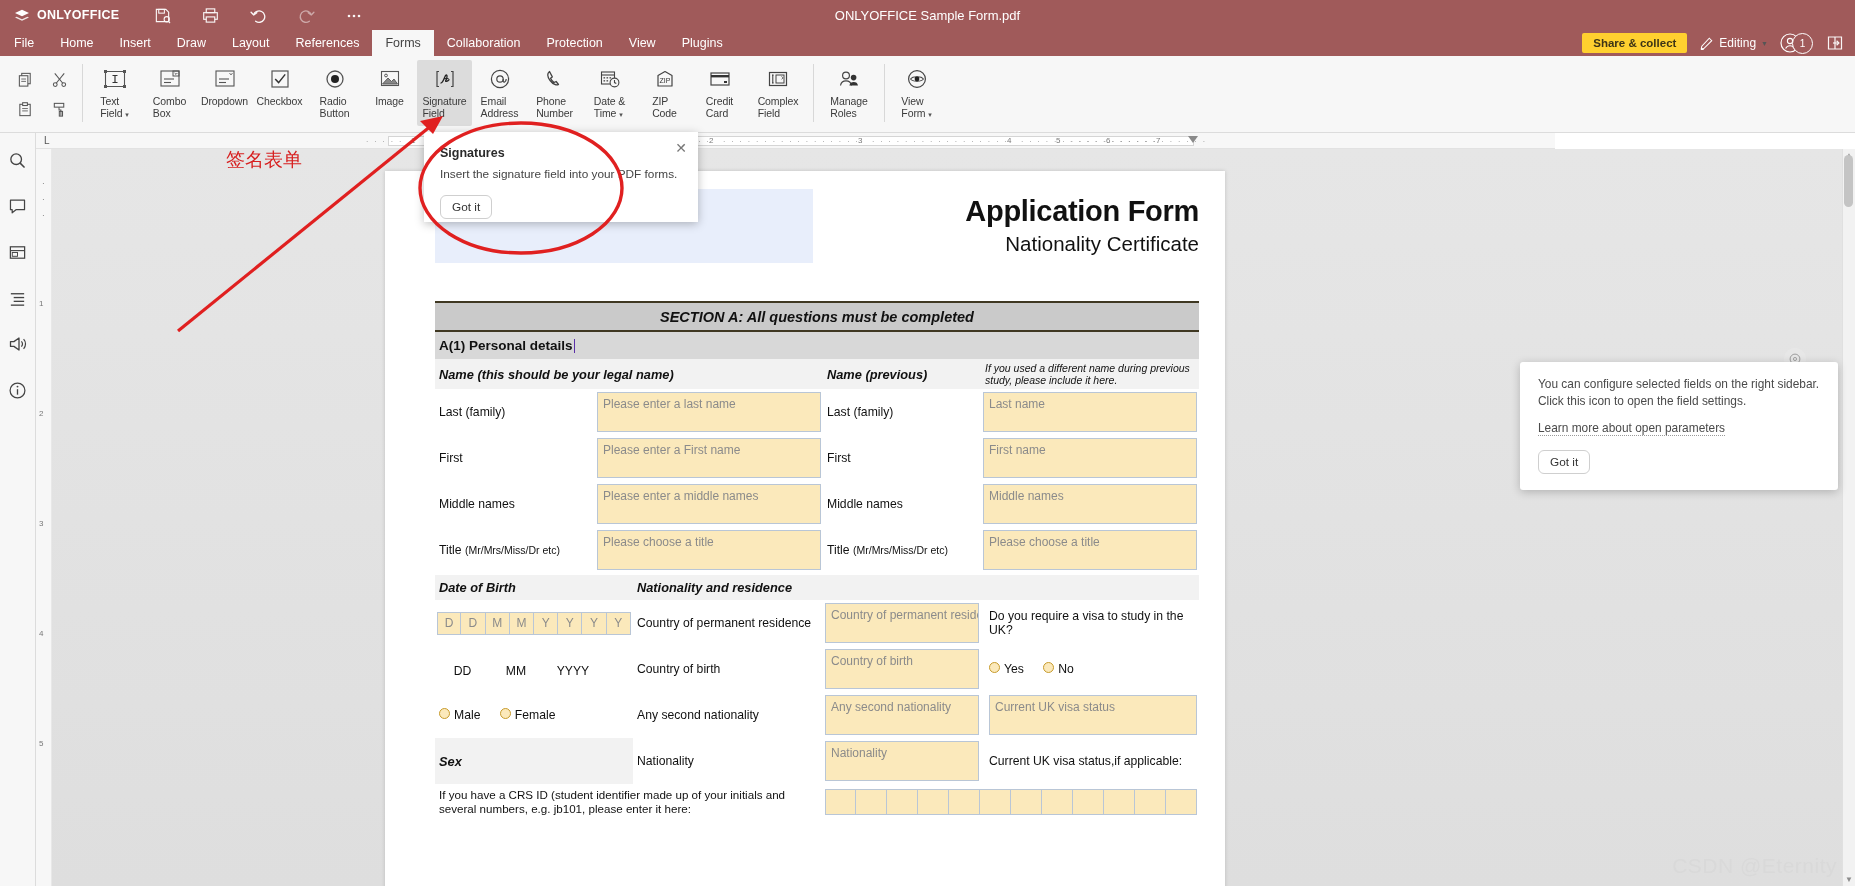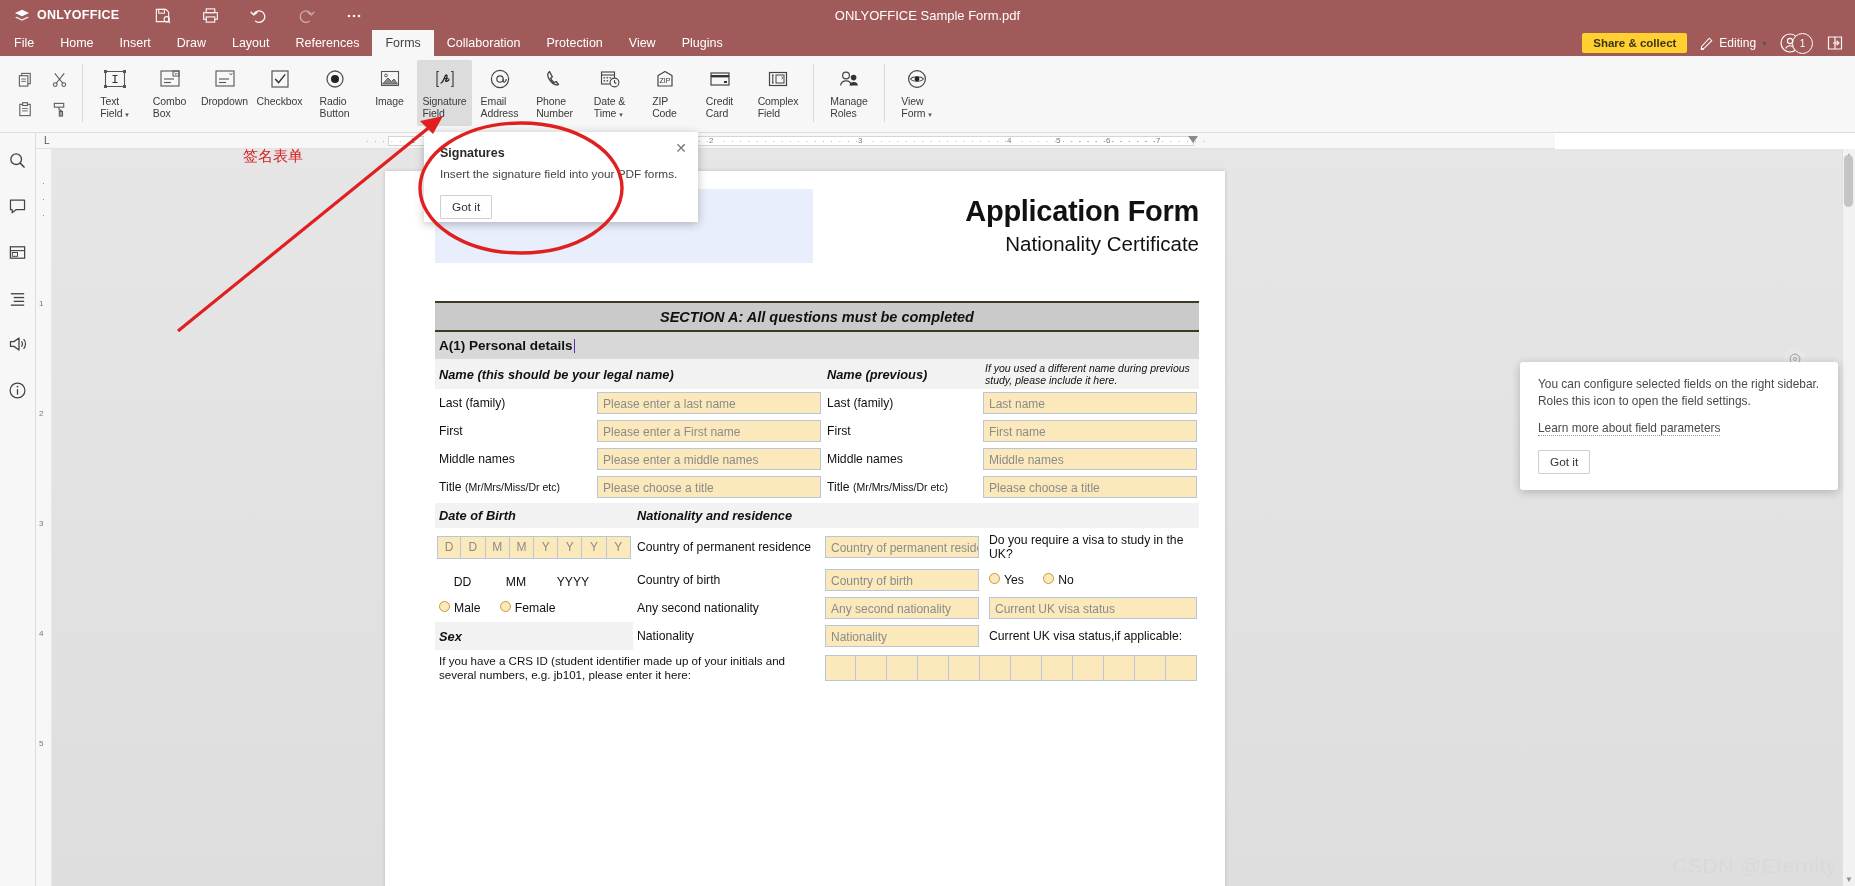--- a/index.html
+++ b/index.html
@@ -139,21 +139,21 @@
   .caret-bar{ display:inline-block; width:1.4px; height:14px; background:#5b2fa8; vertical-align:-2px; margin-left:1px;}
 
   table.ft{ width:100%; border-collapse:collapse; table-layout:fixed; }
   table.ft td{ padding:0; vertical-align:middle; }
   .cap{ background:#f2f2f2; font-style:italic; font-weight:bold; font-size:12.8px; padding:5px 4px !important; }
   .cap-note{ background:#f2f2f2; font-style:italic; font-size:10.5px; line-height:12px; padding:3px 4px !important; }
   .lbl{ padding:5px 4px !important; font-size:12.2px; }
   .lbl-sm{ font-size:10.5px; }
   .fld{
     background:#fbe9bb; border:1px solid #b9c6d6; color:#8b8b8b; font-size:12px;
-    padding:3px 5px; height:22px; line-height:16px; overflow:hidden; white-space:nowrap;
+    padding:3px 5px; height:40px; line-height:16px; overflow:hidden; white-space:nowrap;
   }
   .fldcell{ padding:3px 2px !important; }
   .dob-grid{ display:flex; }
   .dob-cell{
     width:26px;height:23px;background:#fbe9bb;border:1px solid #b9c6d6;
     display:flex;align-items:center;justify-content:center;color:#8b8b8b;font-size:12px;
   }
   .dob-cell + .dob-cell{ border-left:none; }
   .dob-legend{ display:flex; font-size:12.2px; padding-top:4px;align-items:center; }
   .radio{
@@ -173,21 +173,21 @@
     background:#fff; box-shadow:0 2px 9px rgba(0,0,0,.26); padding:14px 16px 0 16px; z-index:40;
   }
   .sig-pop .ttl{ font-size:12.5px; font-weight:bold; color:#2b2b2b; }
   .sig-pop .body{ font-size:11.8px; color:#444; margin-top:7px; }
   .sig-close{
     position:absolute; right:10px; top:10px; width:14px;height:14px;cursor:pointer;
     color:#777; font-size:14px; line-height:13px; text-align:center;
   }
   .gotit{
     display:inline-block; margin-top:14px; border:1px solid #cfcfcf; background:#fff;
-    font-size:11.8px; color:#333; padding:4px 11px; cursor:pointer; border-radius:1px;
+    font-size:11.8px; color:#333; padding:4px 11px; cursor:pointer; border-radius:6px;
   }
 
   
   .tip{
     position:absolute; right:17px; top:362px; width:318px;
     background:#fff; box-shadow:0 2px 10px rgba(0,0,0,.22); border-radius:3px;
     padding:14px 18px 16px 18px; z-index:40;
   }
   .tip p{ margin:0; font-size:11.9px; color:#4a4a4a; line-height:16.5px; }
   .tip a{
@@ -195,21 +195,21 @@
     text-decoration:none; border-bottom:1px dotted #9a9a9a; cursor:pointer;
   }
   .gear-tip{
     position:absolute; right:49px; top:348px; width:22px;height:22px;border-radius:50%;
     background:#e7e7e7; display:flex;align-items:center;justify-content:center; z-index:39;
   }
 
   
   .ann-svg{ position:absolute; left:0; top:0; width:1855px; height:886px; pointer-events:none; z-index:50;}
   .ann-text{
-    position:absolute; left:243px; top:147px; color:#d72020; font-size:15px; z-index:51;
+    position:absolute; left:226px; top:147px; color:#d72020; font-size:19px; z-index:51;
     font-family:"DejaVu Sans", sans-serif;
   }
   .watermark{
     position:absolute; right:18px; bottom:8px; color:#d9d9d9; font-size:21px; z-index:45;
     letter-spacing:.5px;
   }
 </style>
 </head>
 <body>
 
@@ -790,22 +790,22 @@
 </div>
 
 <div class="gear-tip">
   <svg width="14" height="14" viewBox="0 0 16 16">
       <circle cx="8" cy="8" r="5.6" fill="none" stroke="#9a9a9a" stroke-width="1.1"></circle>
       <circle cx="8" cy="8" r="1.8" fill="none" stroke="#9a9a9a" stroke-width="1"></circle>
     </svg>
 </div>
 <div class="tip">
   <p>You can configure selected fields on the right sidebar.</p>
-  <p>Roles this icon to open the field settings.</p>
-  <a>Learn more about field parameters</a>
+  <p>Click this icon to open the field settings.</p>
+  <a>Learn more about open parameters</a>
   <div style="margin-top:14px;">
     <span class="gotit" style="margin-top:0;">Got it</span>
   </div>
 </div>
 
 <svg class="ann-svg">
   <ellipse cx="521" cy="188" rx="101" ry="65" fill="none" stroke="#e02020" stroke-width="3.4"></ellipse>
   <line x1="178" y1="331" x2="437" y2="121" stroke="#e02020" stroke-width="3.2"></line>
   <polygon points="443,116 420,121 433,134" fill="#e02020"></polygon>
 </svg>

